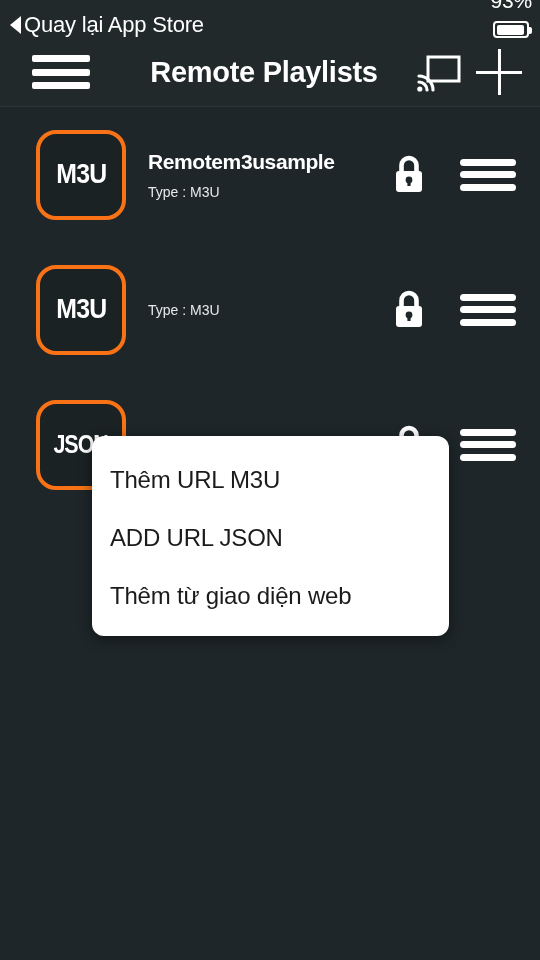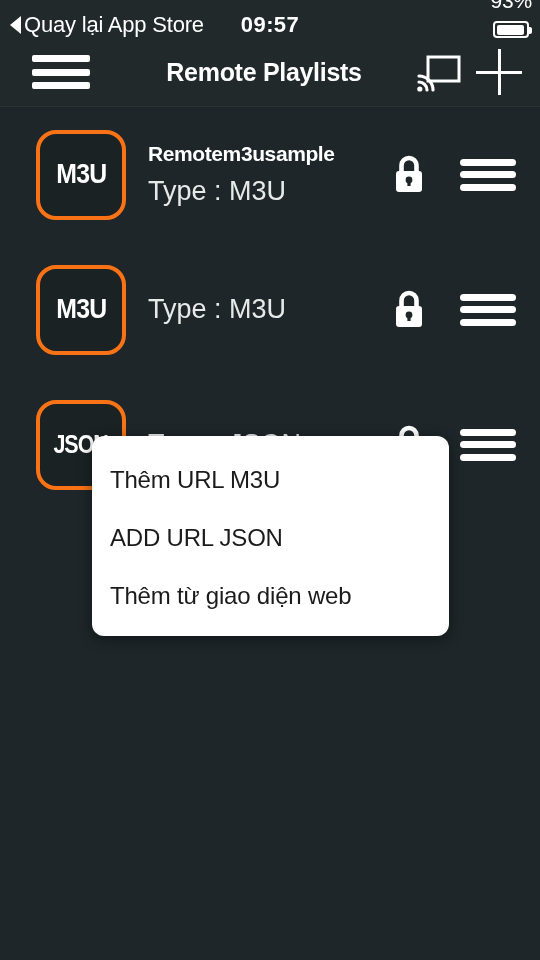--- a/index.html
+++ b/index.html
@@ -124,21 +124,21 @@
     display: block;
     height: 7px;
     background: #ffffff;
     border-radius: 2px;
   }
   .nav-title {
     position: absolute;
     left: 0; right: 12px;
     text-align: center;
     color: #ffffff;
-    font-size: 25px;
+    font-size: 29px;
     font-weight: bold;
     letter-spacing: -0.3px;
     pointer-events: none;
   }
   .nav-cast {
     position: absolute;
     right: 78px;
     width: 46px;
     height: 40px;
     cursor: pointer;
@@ -211,21 +211,21 @@
   .row-title {
     color: #ffffff;
     font-size: 21px;
     font-weight: bold;
     letter-spacing: -0.4px;
     white-space: nowrap;
     margin-bottom: 10px;
   }
   .row-sub {
     color: #e8eaea;
-    font-size: 27px;
+    font-size: 14px;
     letter-spacing: 0px;
     white-space: nowrap;
   }
   .row-lock {
     flex: 0 0 auto;
     width: 50px;
     height: 54px;
     margin-right: 26px;
     display: flex;
     align-items: center;
@@ -280,21 +280,20 @@
 </head>
 <body>
 
 <div id="app">
 
   <div class="statusbar">
     <div class="sb-left">
       <span class="sb-back-tri"></span>
       <span class="sb-back-label">Quay lại App Store</span>
     </div>
-    <div class="sb-time">09:57</div>
     <div class="sb-right">
       <span>
         <svg width="22" height="22" viewBox="0 0 24 24">
           <circle cx="12" cy="12" r="9.5" fill="none" stroke="#ffffff" stroke-width="1.8"></circle>
           <rect x="8.8" y="10.8" width="6.4" height="5.2" rx="1" fill="#ffffff"></rect>
           <path d="M9.9 10.8 v-1.5 a2.1 2.1 0 0 1 4.2 0 v1.5" fill="none" stroke="#ffffff" stroke-width="1.5"></path>
           <path d="M19 12.5 l2.6 0 l-1.3 2.2 z" fill="#ffffff"></path>
         </svg>
       </span>
       <span>

